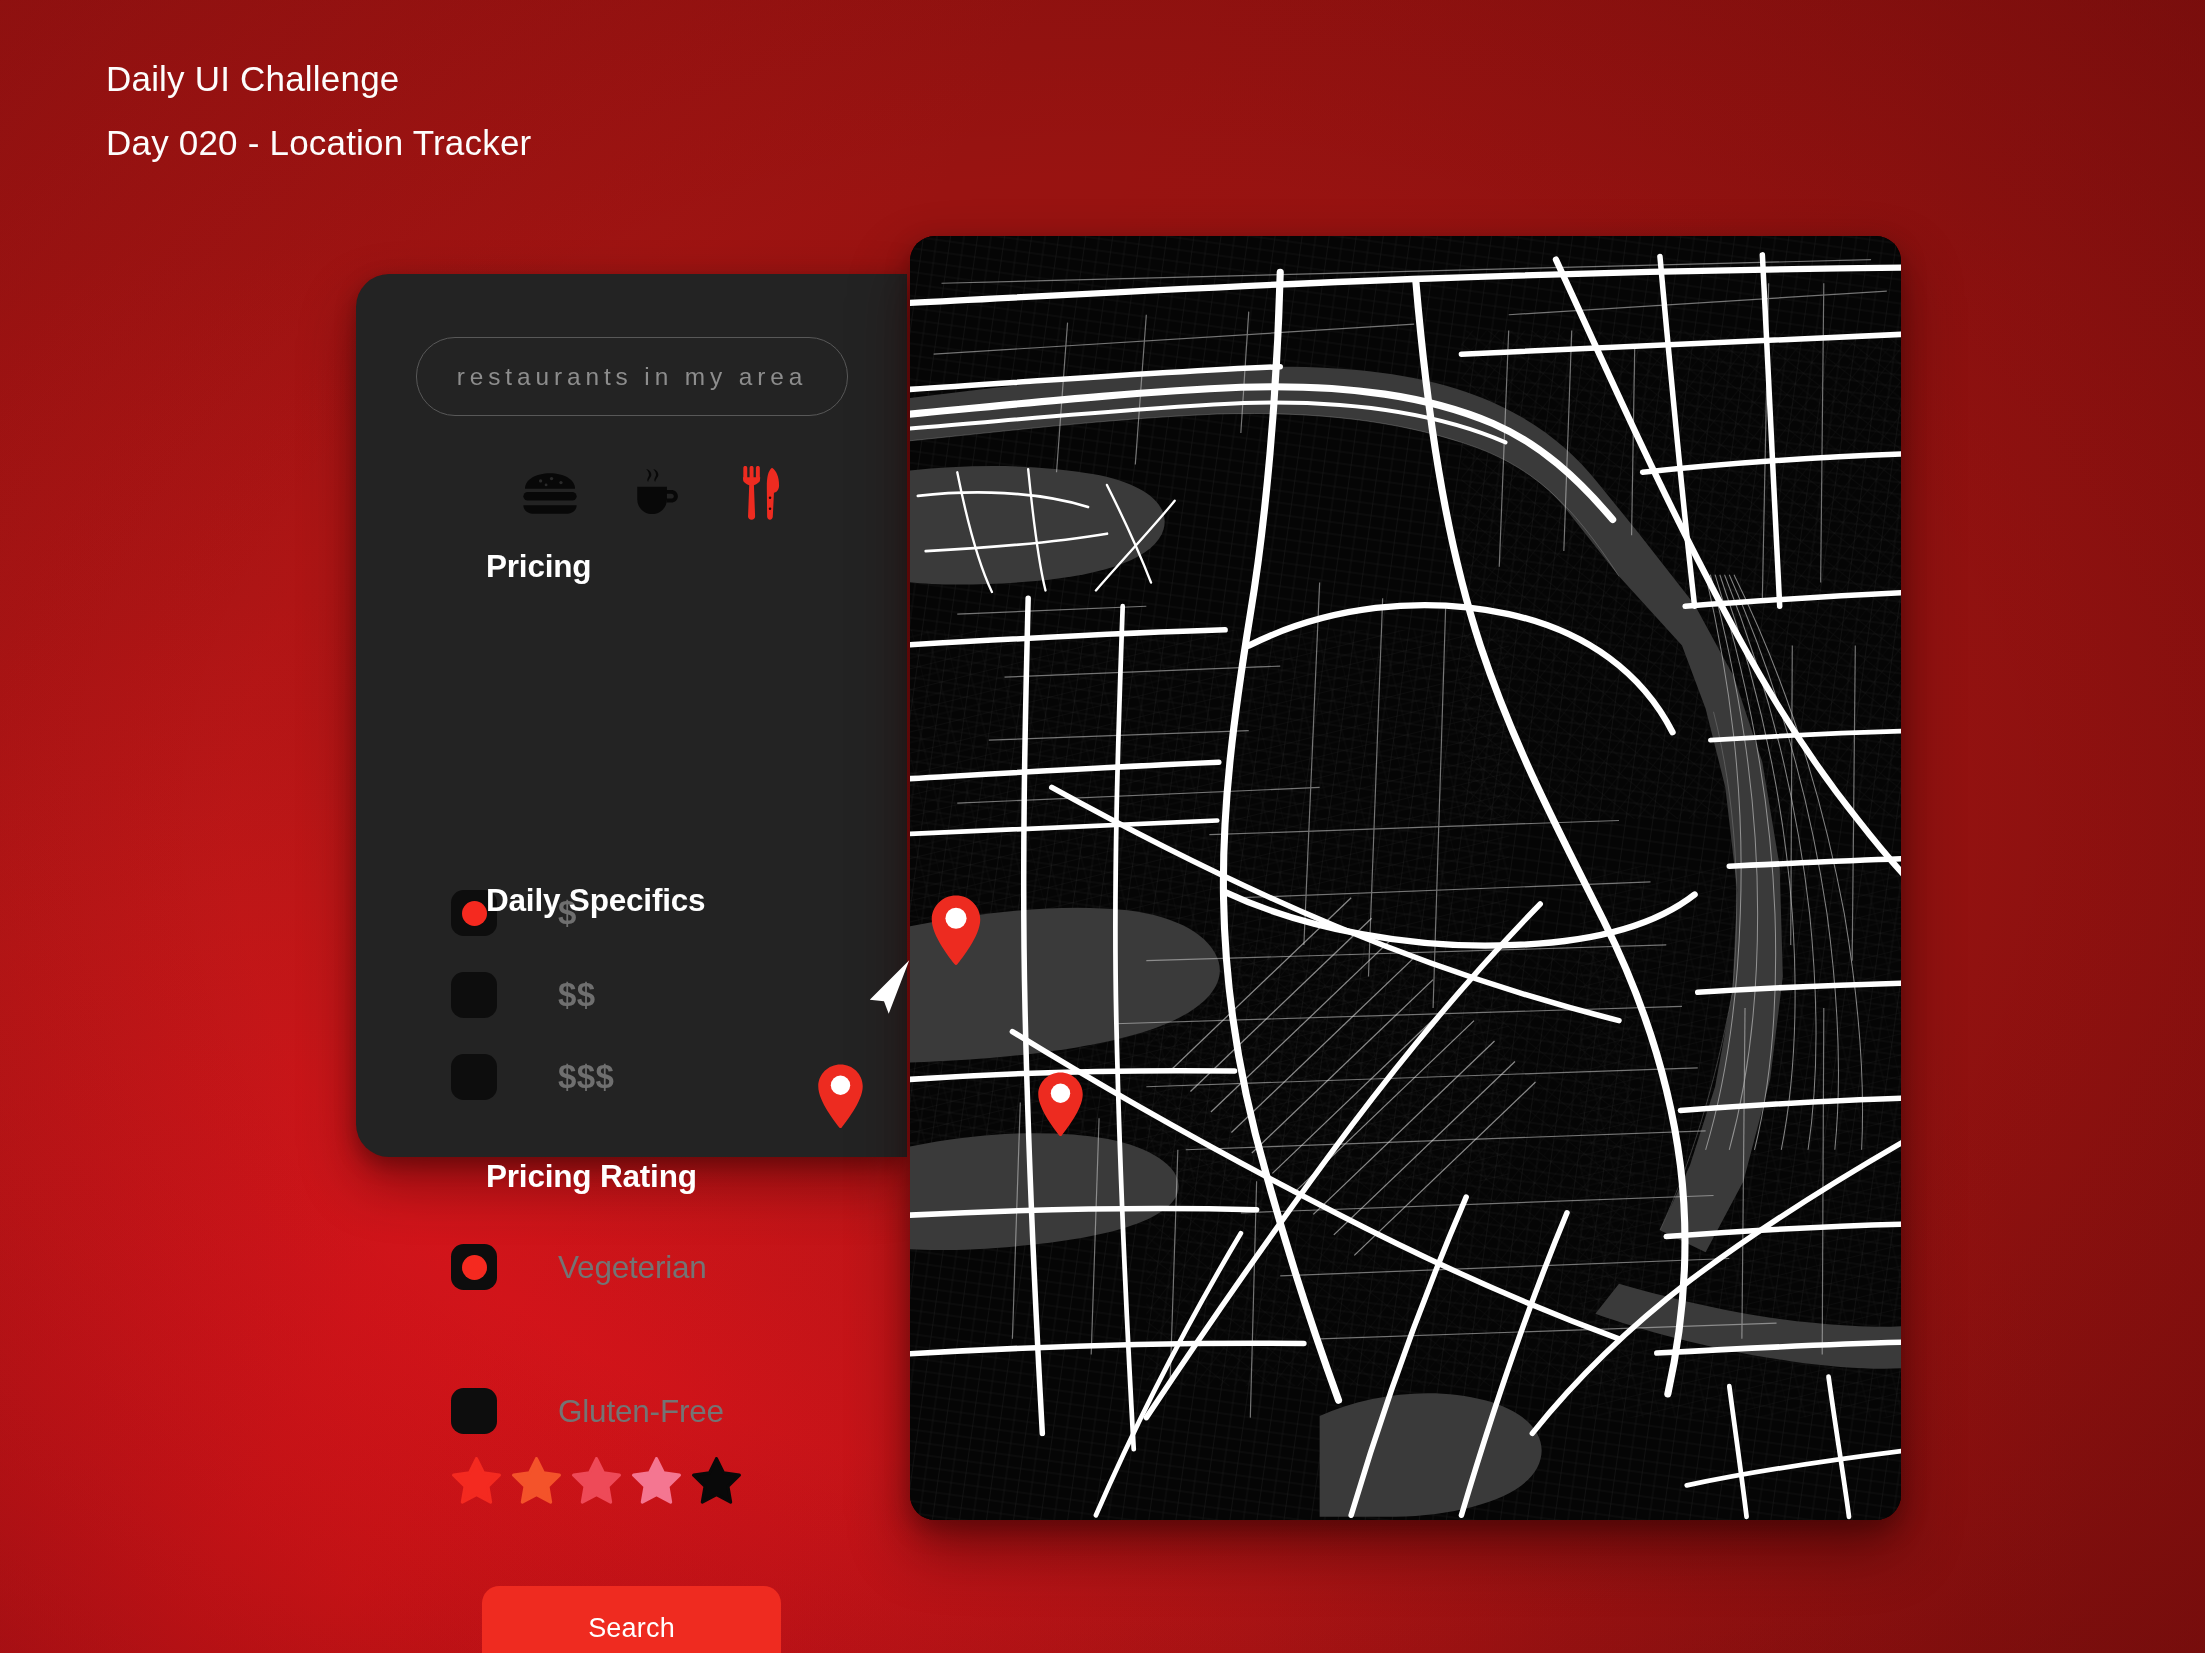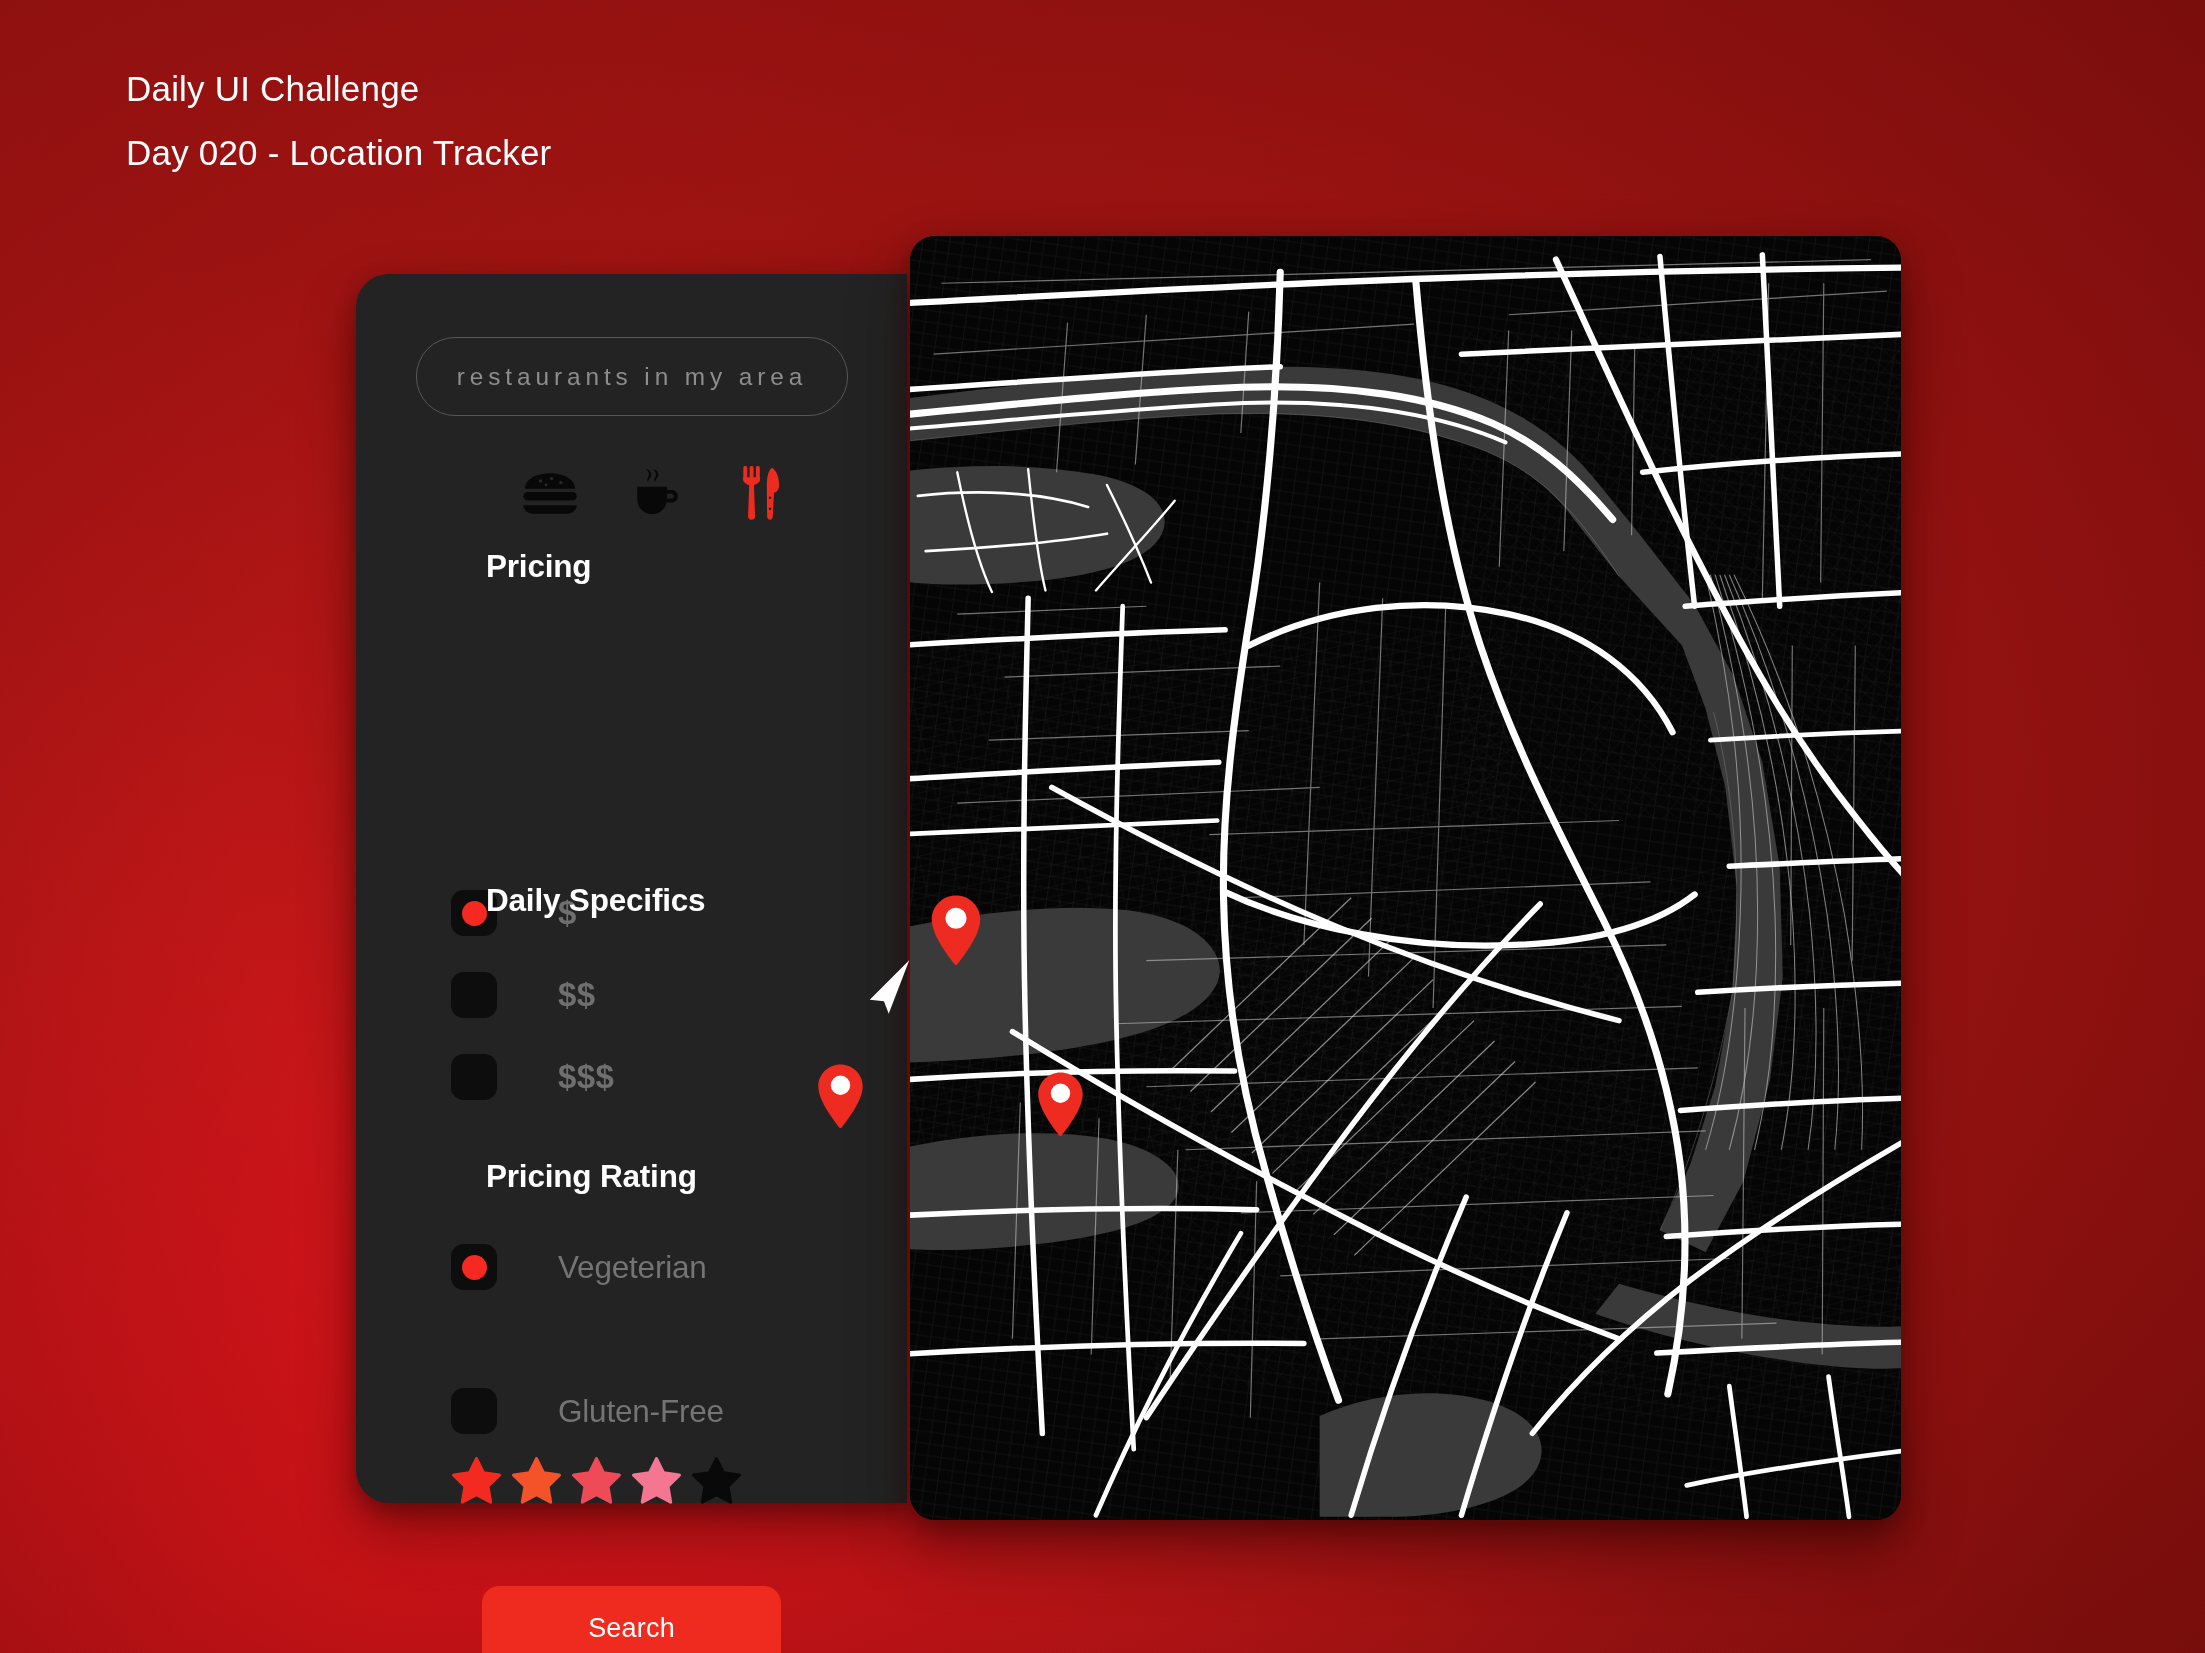--- a/index.html
+++ b/index.html
@@ -19,27 +19,27 @@
   .bg-tint{
     position:absolute;inset:0;
     background:linear-gradient(118deg, rgba(196,24,24,.55) 0%, rgba(180,20,20,0) 34%, rgba(120,12,12,.30) 100%);
   }
   .bg-vig{
     position:absolute;inset:0;
     background:radial-gradient(ellipse 1575px 1181px at 50% 50%, rgba(0,0,0,0) 55%, rgba(60,4,4,.30) 100%);
   }
 
   
-  .header{position:absolute;left:106px;top:71px;color:#fff;margin-left:20px;}
+  .header{position:absolute;left:106px;top:61px;color:#fff;}
   .header .line{font-size:35px;line-height:1;letter-spacing:0.2px;color:#fdfdfd;white-space:nowrap;}
   .header .line + .line{margin-top:29px;}
 
   
   .panel{
-    position:absolute;left:356px;top:274px;width:551px;height:1229px;
+    position:absolute;left:356px;top:274px;width:551px;height:883px;
     background:#232323;
     border-radius:33px 0 0 33px;
     box-shadow:0 27px 55px rgba(40,0,0,.40), 0 7.9px 20.5px rgba(30,0,0,.34);
   }
   .panel-inner{position:absolute;inset:0;padding:0;}
 
   
   .search-field{
     position:absolute;left:60px;top:63px;width:432px;height:79px;
     border:1.6px solid #585858;border-radius:39px;

